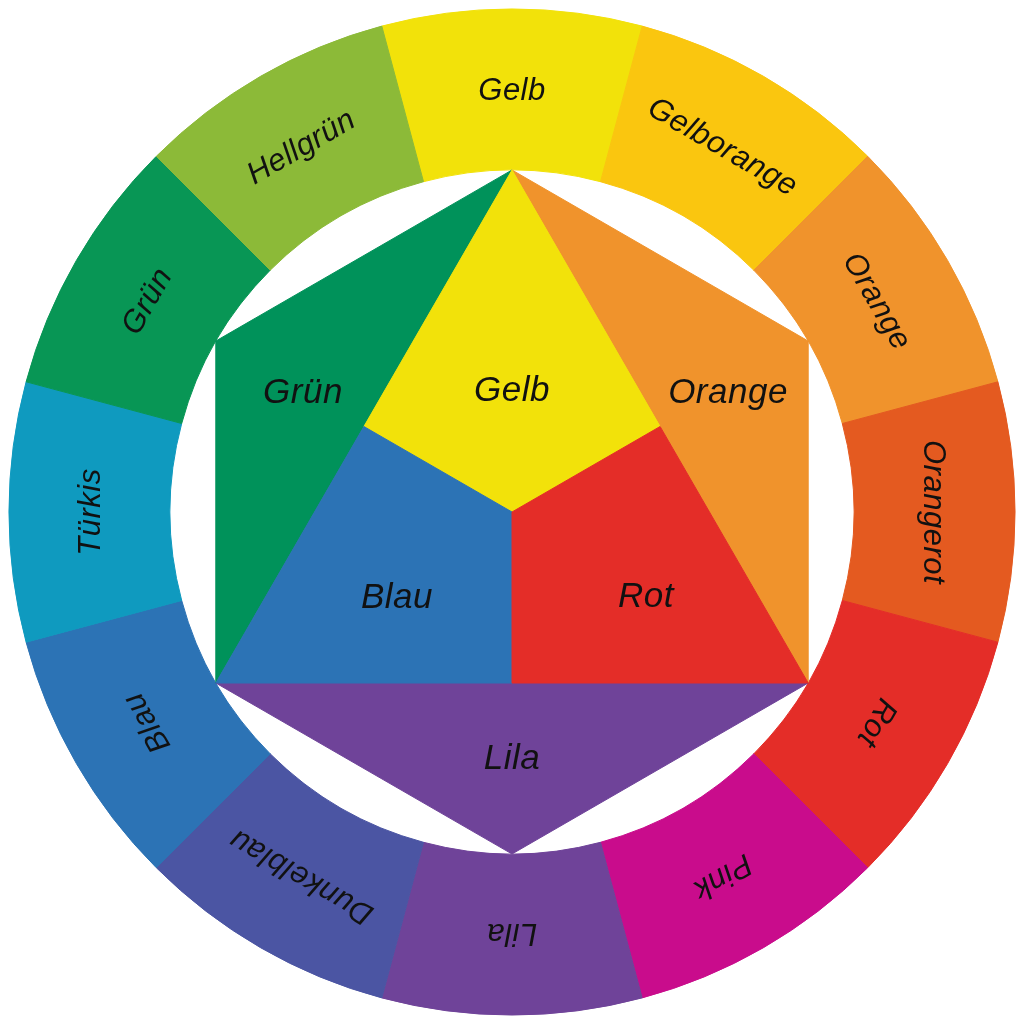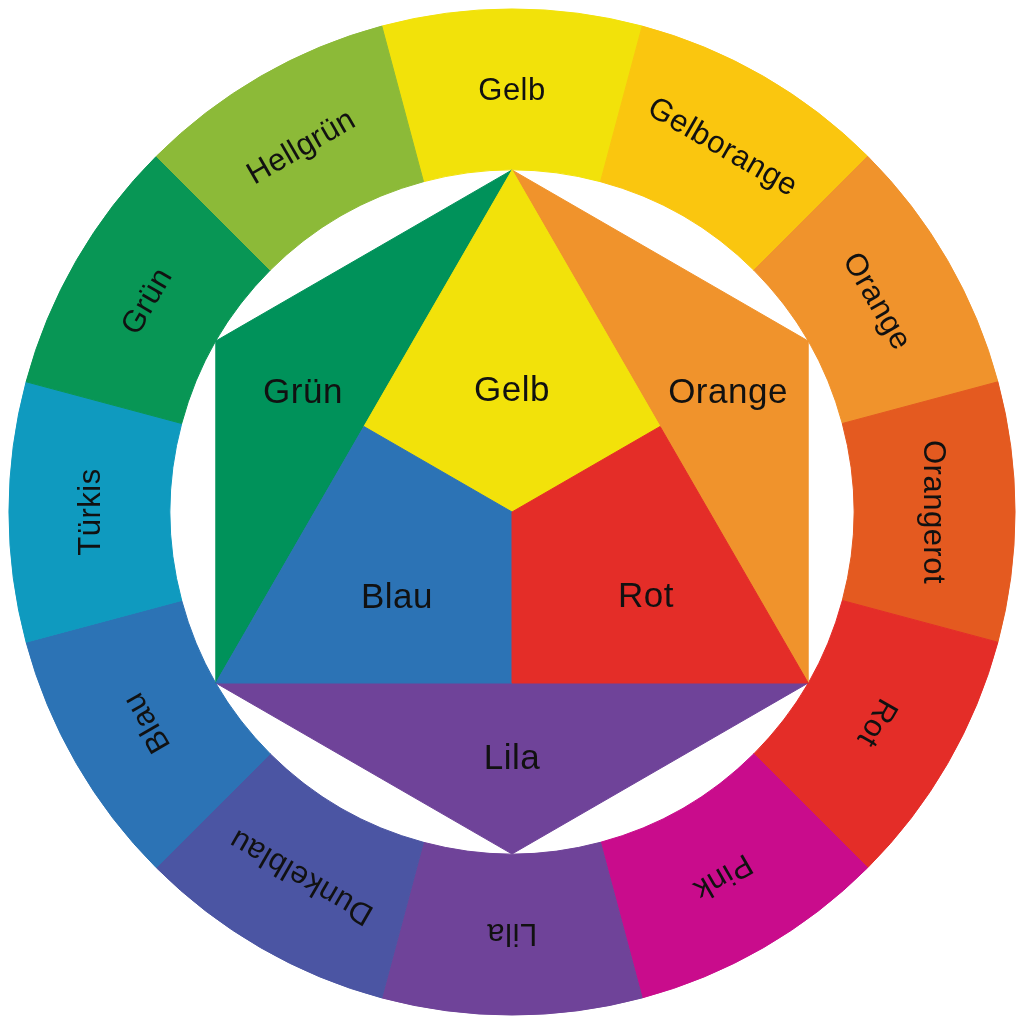--- a/index.html
+++ b/index.html
@@ -1,17 +1,17 @@
 <!DOCTYPE html>
 <html><head>
 <meta charset="utf-8">
 <style>
   html,body{margin:0;padding:0;background:#ffffff;}
   body{width:1024px;height:1024px;overflow:hidden;}
-  .stage{position:relative;width:832px;height:1024px;background:#ffffff;}
+  .stage{position:relative;width:832px;height:1024px;background:#ffffff;font-style:italic;}
   svg{display:block;}
   text{
     font-family:"Liberation Sans","DejaVu Sans",sans-serif;
     fill:#111111;
     text-anchor:middle;
   }
   .ring-label{font-size:31px;letter-spacing:0.5px;}
   .inner-label{font-size:35px;letter-spacing:0.5px;}
 </style>
 </head>

